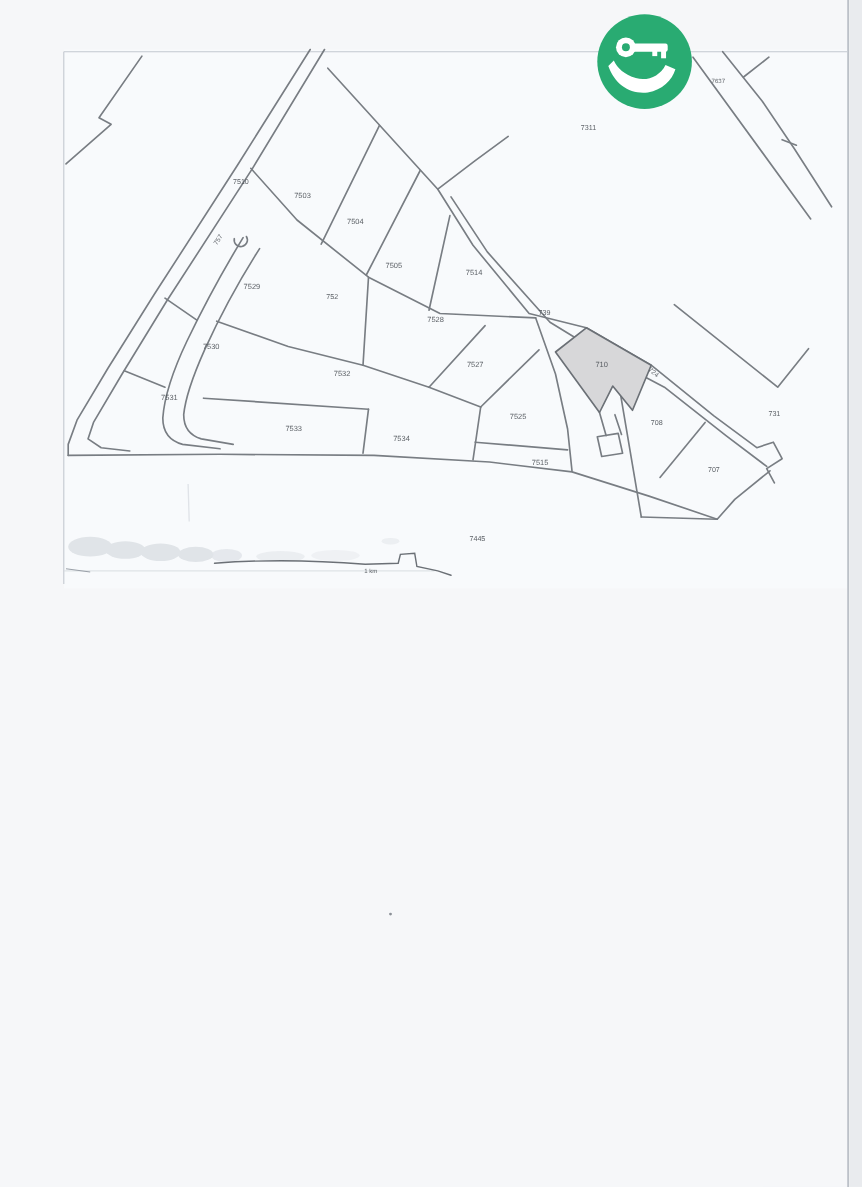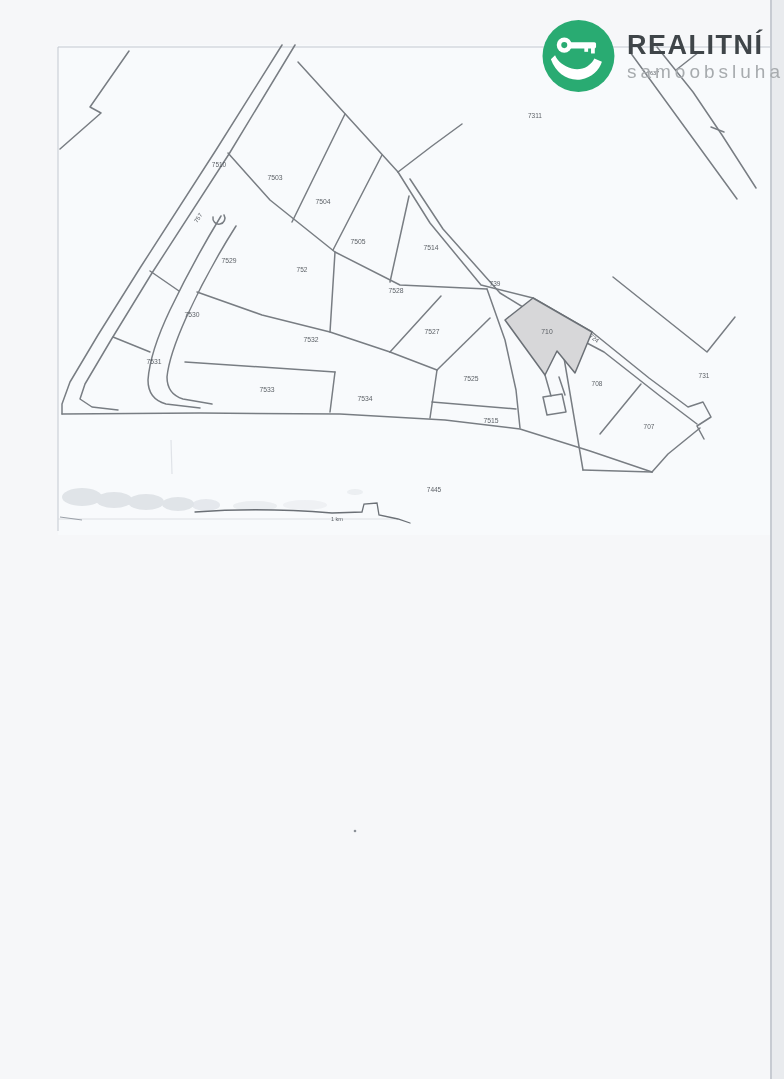--- a/index.html
+++ b/index.html
@@ -163,17 +163,13 @@
     <circle id="logo-circle" cx="46" cy="46" r="43" fill="#29ab72"></circle>
     <g fill="#ffffff">
       <circle cx="29" cy="33" r="9"></circle>
       <circle cx="29" cy="33" r="3.6" fill="#29ab72"></circle>
       <rect x="34" y="29.5" width="33" height="7.5" rx="2"></rect>
       <rect x="53" y="36" width="4.5" height="5"></rect>
       <rect x="61" y="36" width="4.5" height="7"></rect>
       <path d="M13,50 C19,67 33,76 49,74 C62,72 71,63 74,53 L65,49 C60,59 49,64 38,61 C28,58 21,52 18,45 Z"></path>
     </g>
   </svg>
-  <div class="logo-text">
-    <span class="logo-brand">REALITNÍ</span>
-    <span class="logo-sub">samoobsluha</span>
-  </div>
 </div>
 
 </body></html>

